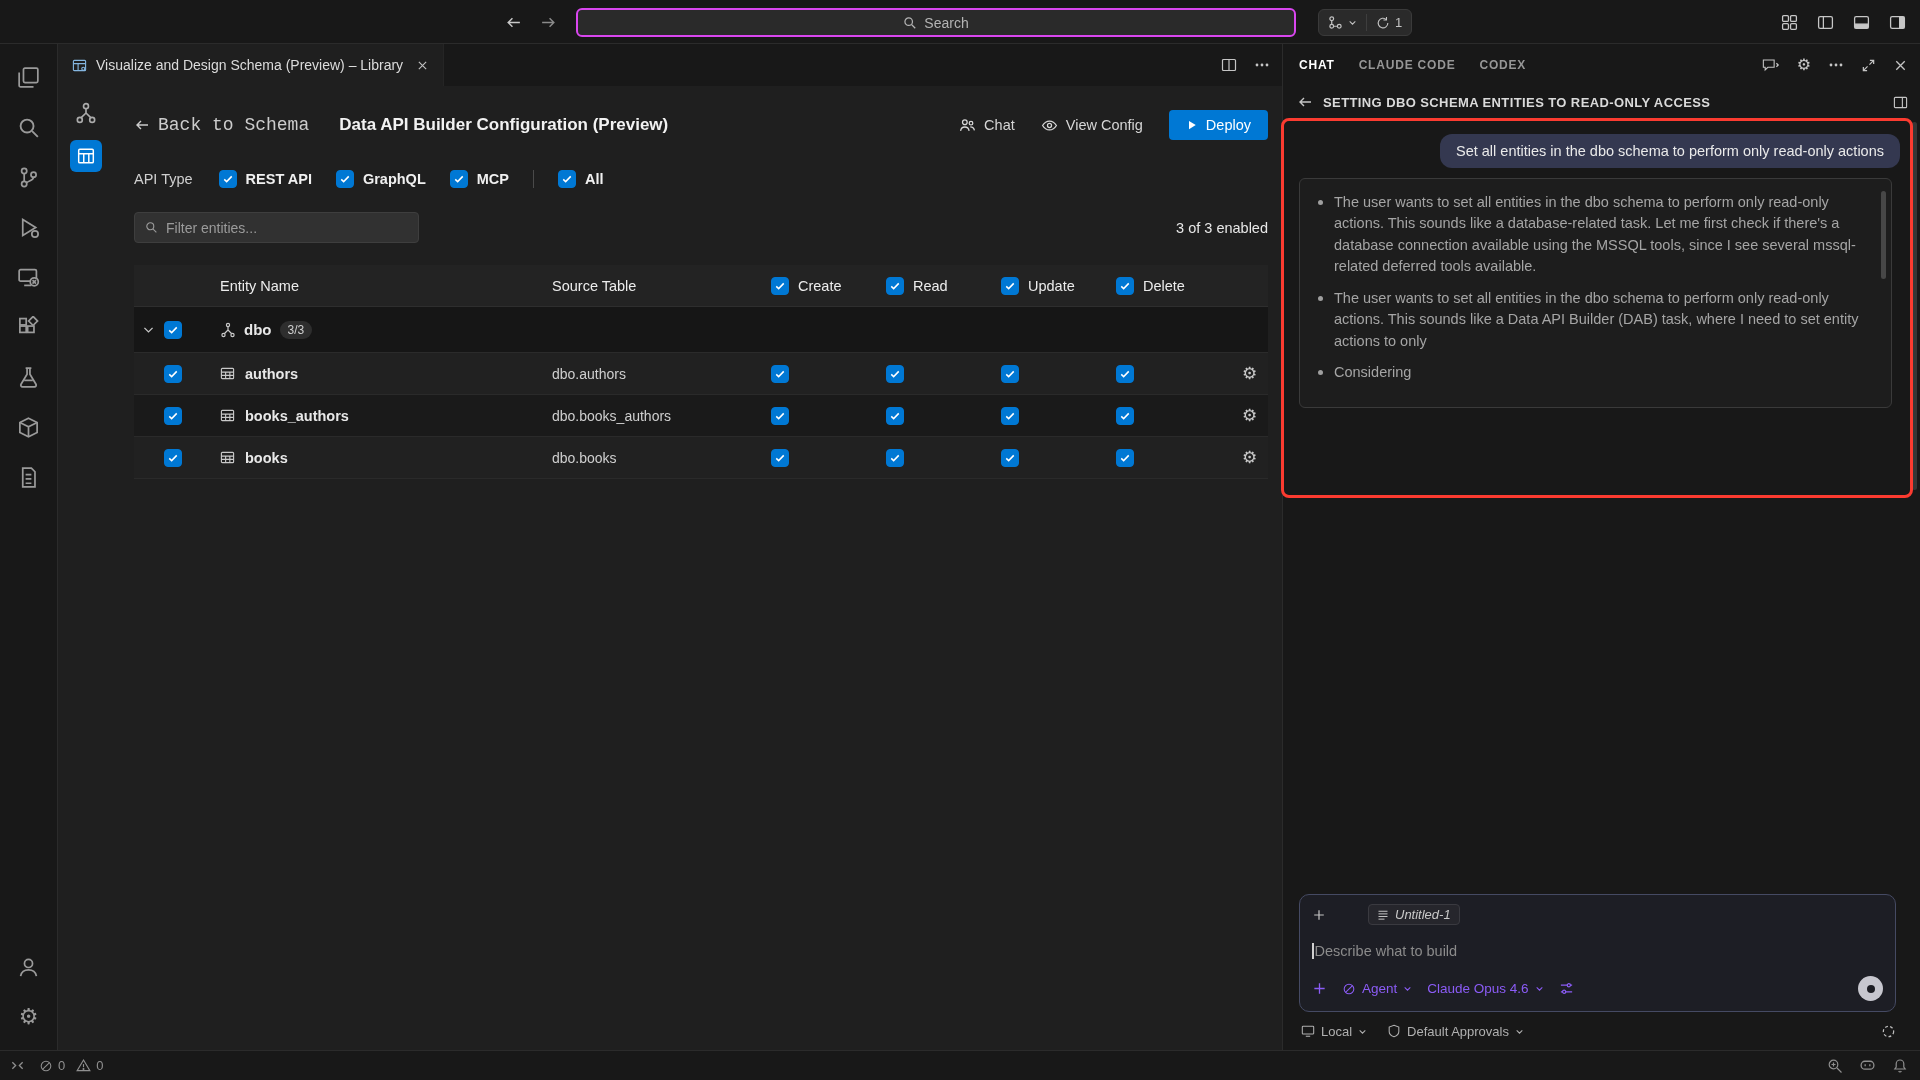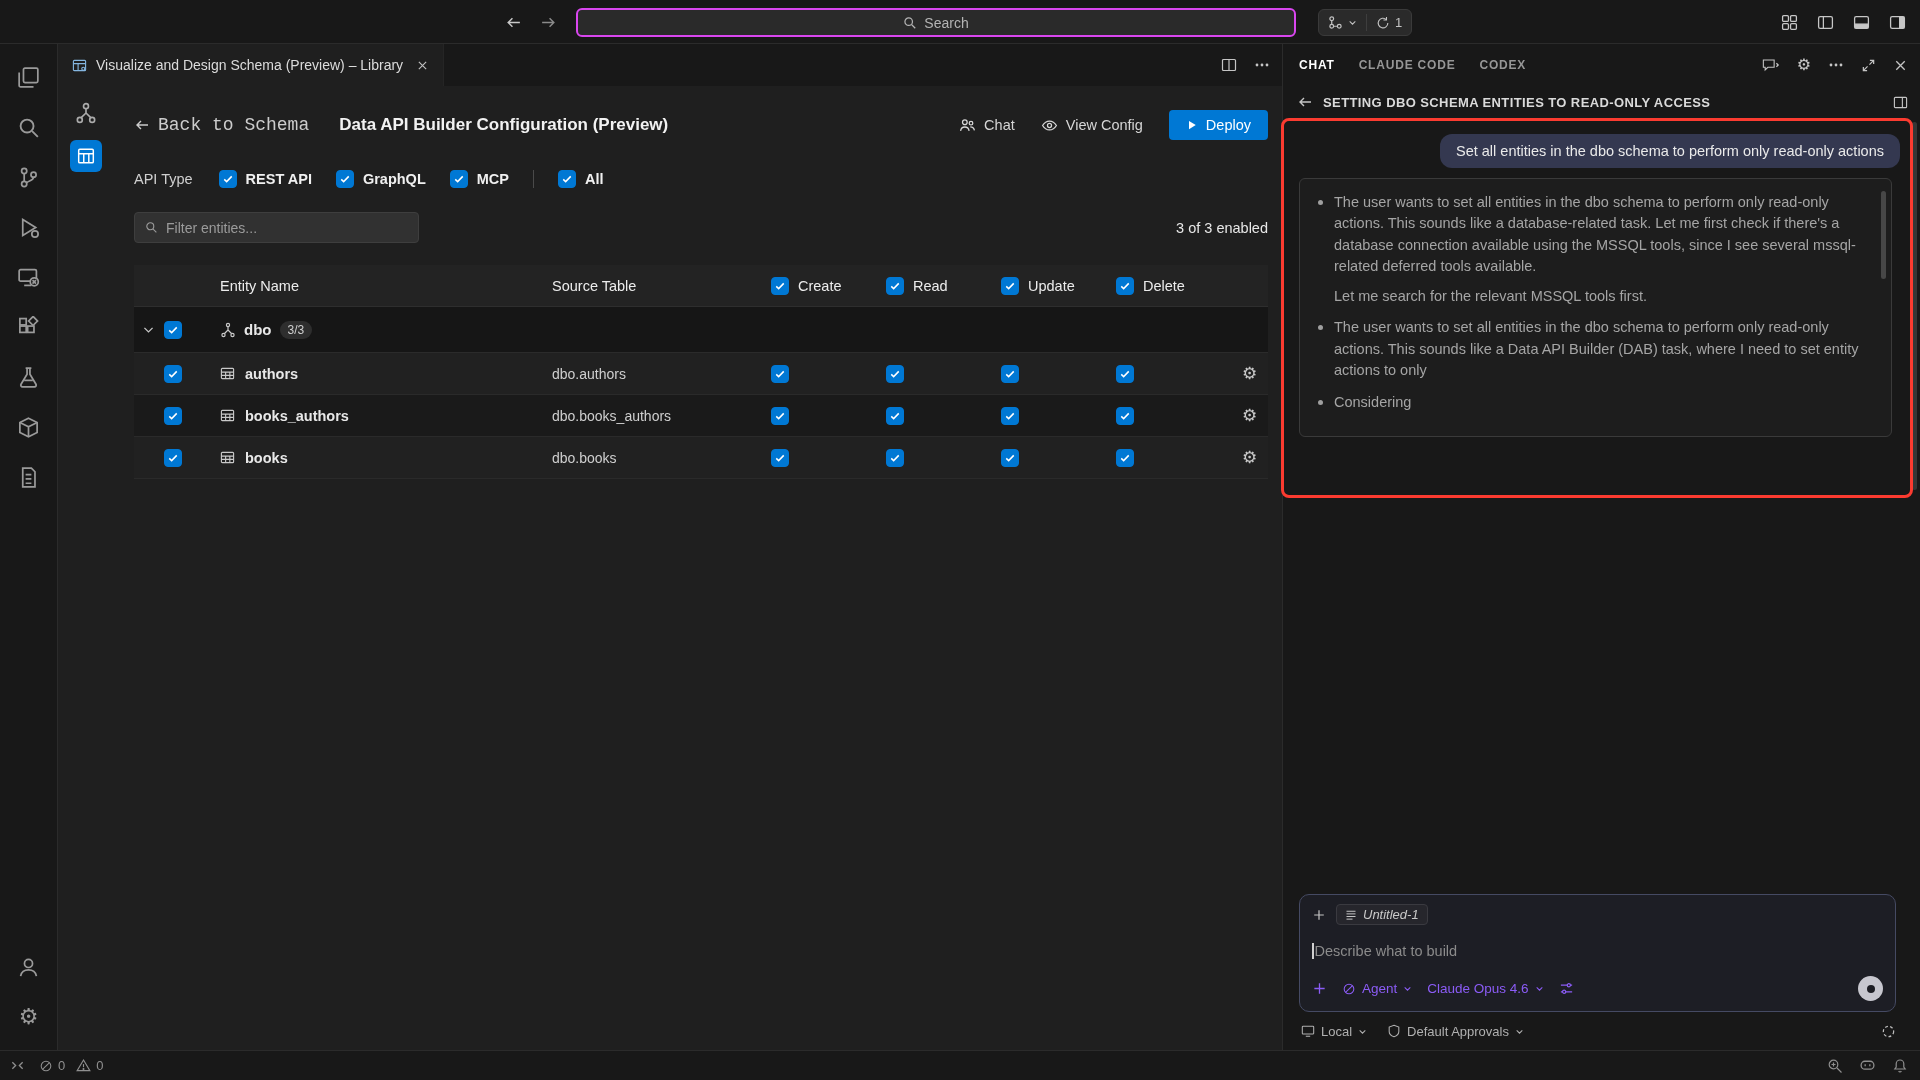--- a/index.html
+++ b/index.html
@@ -92,21 +92,21 @@
   .think-item:last-child { margin-bottom:2px; }
   .think-item .dot { position:absolute; left:2px; top:8px; width:5px; height:5px; border-radius:50%; background:#9f9f9f; }
   .think-item p + p { margin-top:8px; }
   .inner-scroll { position:absolute; right:5px; top:12px; width:5px; height:88px; border-radius:3px; background:#474747; }
   .panel-scroll { position:absolute; right:3px; top:78px; width:5px; height:368px; border-radius:3px; background:#363636; }
 
   .annotation { position:absolute; left:-2px; top:74px; width:632px; height:380px; border:3px solid var(--highlight,#fb3b30); border-radius:8px; pointer-events:none; z-index:5; }
 
   .chat-input { position:absolute; left:16px; right:24px; bottom:38px; height:118px; background:#1d1e25; border:1px solid #454a63; border-radius:10px; padding:9px 12px 10px; display:flex; flex-direction:column; justify-content:space-between; }
   .ci-row1 { display:flex; align-items:center; gap:10px; color:#c3c3c3; }
-  .ctx-pill { display:inline-flex; align-items:center; gap:6px; background:#26262c; border:1px solid #3a3a40; border-radius:4px; padding:2px 8px; font-size:13px; font-style:italic; color:#c9c9c9; }
+  .ctx-pill { display:inline-flex; align-items:center; gap:6px; background:#26262c; border:1px solid #3a3a40; border-radius:4px; padding:2px 8px; font-size:13px; font-style:italic; color:#c9c9c9;margin-left:32px; }
   .ci-row2 { display:flex; align-items:center; color:#8b8b8b; font-size:14.5px; }
   .caret { width:1.5px; height:16px; background:#d0d0d0; margin-right:1px; }
   .ci-row3 { display:flex; align-items:center; gap:15px; color:#8b5cf6; }
   .mode-item { display:inline-flex; align-items:center; gap:6px; font-size:13.5px; }
   .send-btn { margin-left:auto; width:25px; height:25px; border-radius:50%; background:#c7c7cf; display:flex; align-items:center; justify-content:center; }
   .send-btn .inner { width:8px; height:8px; border-radius:50%; background:#1d1e25; }
 
   .chat-footer { position:absolute; left:18px; right:24px; bottom:7px; height:24px; display:flex; align-items:center; gap:20px; color:#b0b0b0; font-size:13px; }
   .cf-item { display:inline-flex; align-items:center; gap:6px; }
   .cf-right { margin-left:auto; color:#c0c0c0; }
@@ -690,21 +690,20 @@
           </svg>
       </span>
     </div>
 
     <div class="conversation">
       <div class="bubble">Set all entities in the dbo schema to perform only read-only actions</div>
       <div class="think-box">
         <div class="think-item">
           <span class="dot"></span>
           <p>The user wants to set all entities in the dbo schema to perform only read-only actions. This sounds like a database-related task. Let me first check if there's a database connection available using the MSSQL tools, since I see several mssql-related deferred tools available.</p>
-          <p>Let me search for the relevant MSSQL tools first.</p>
         </div>
         <div class="think-item">
           <span class="dot"></span>
           <p>The user wants to set all entities in the dbo schema to perform only read-only actions. This sounds like a Data API Builder (DAB) task, where I need to set entity actions to only</p>
         </div>
         <div class="think-item">
           <span class="dot"></span>
           <p>Considering</p>
         </div>
         <span class="inner-scroll"></span>

